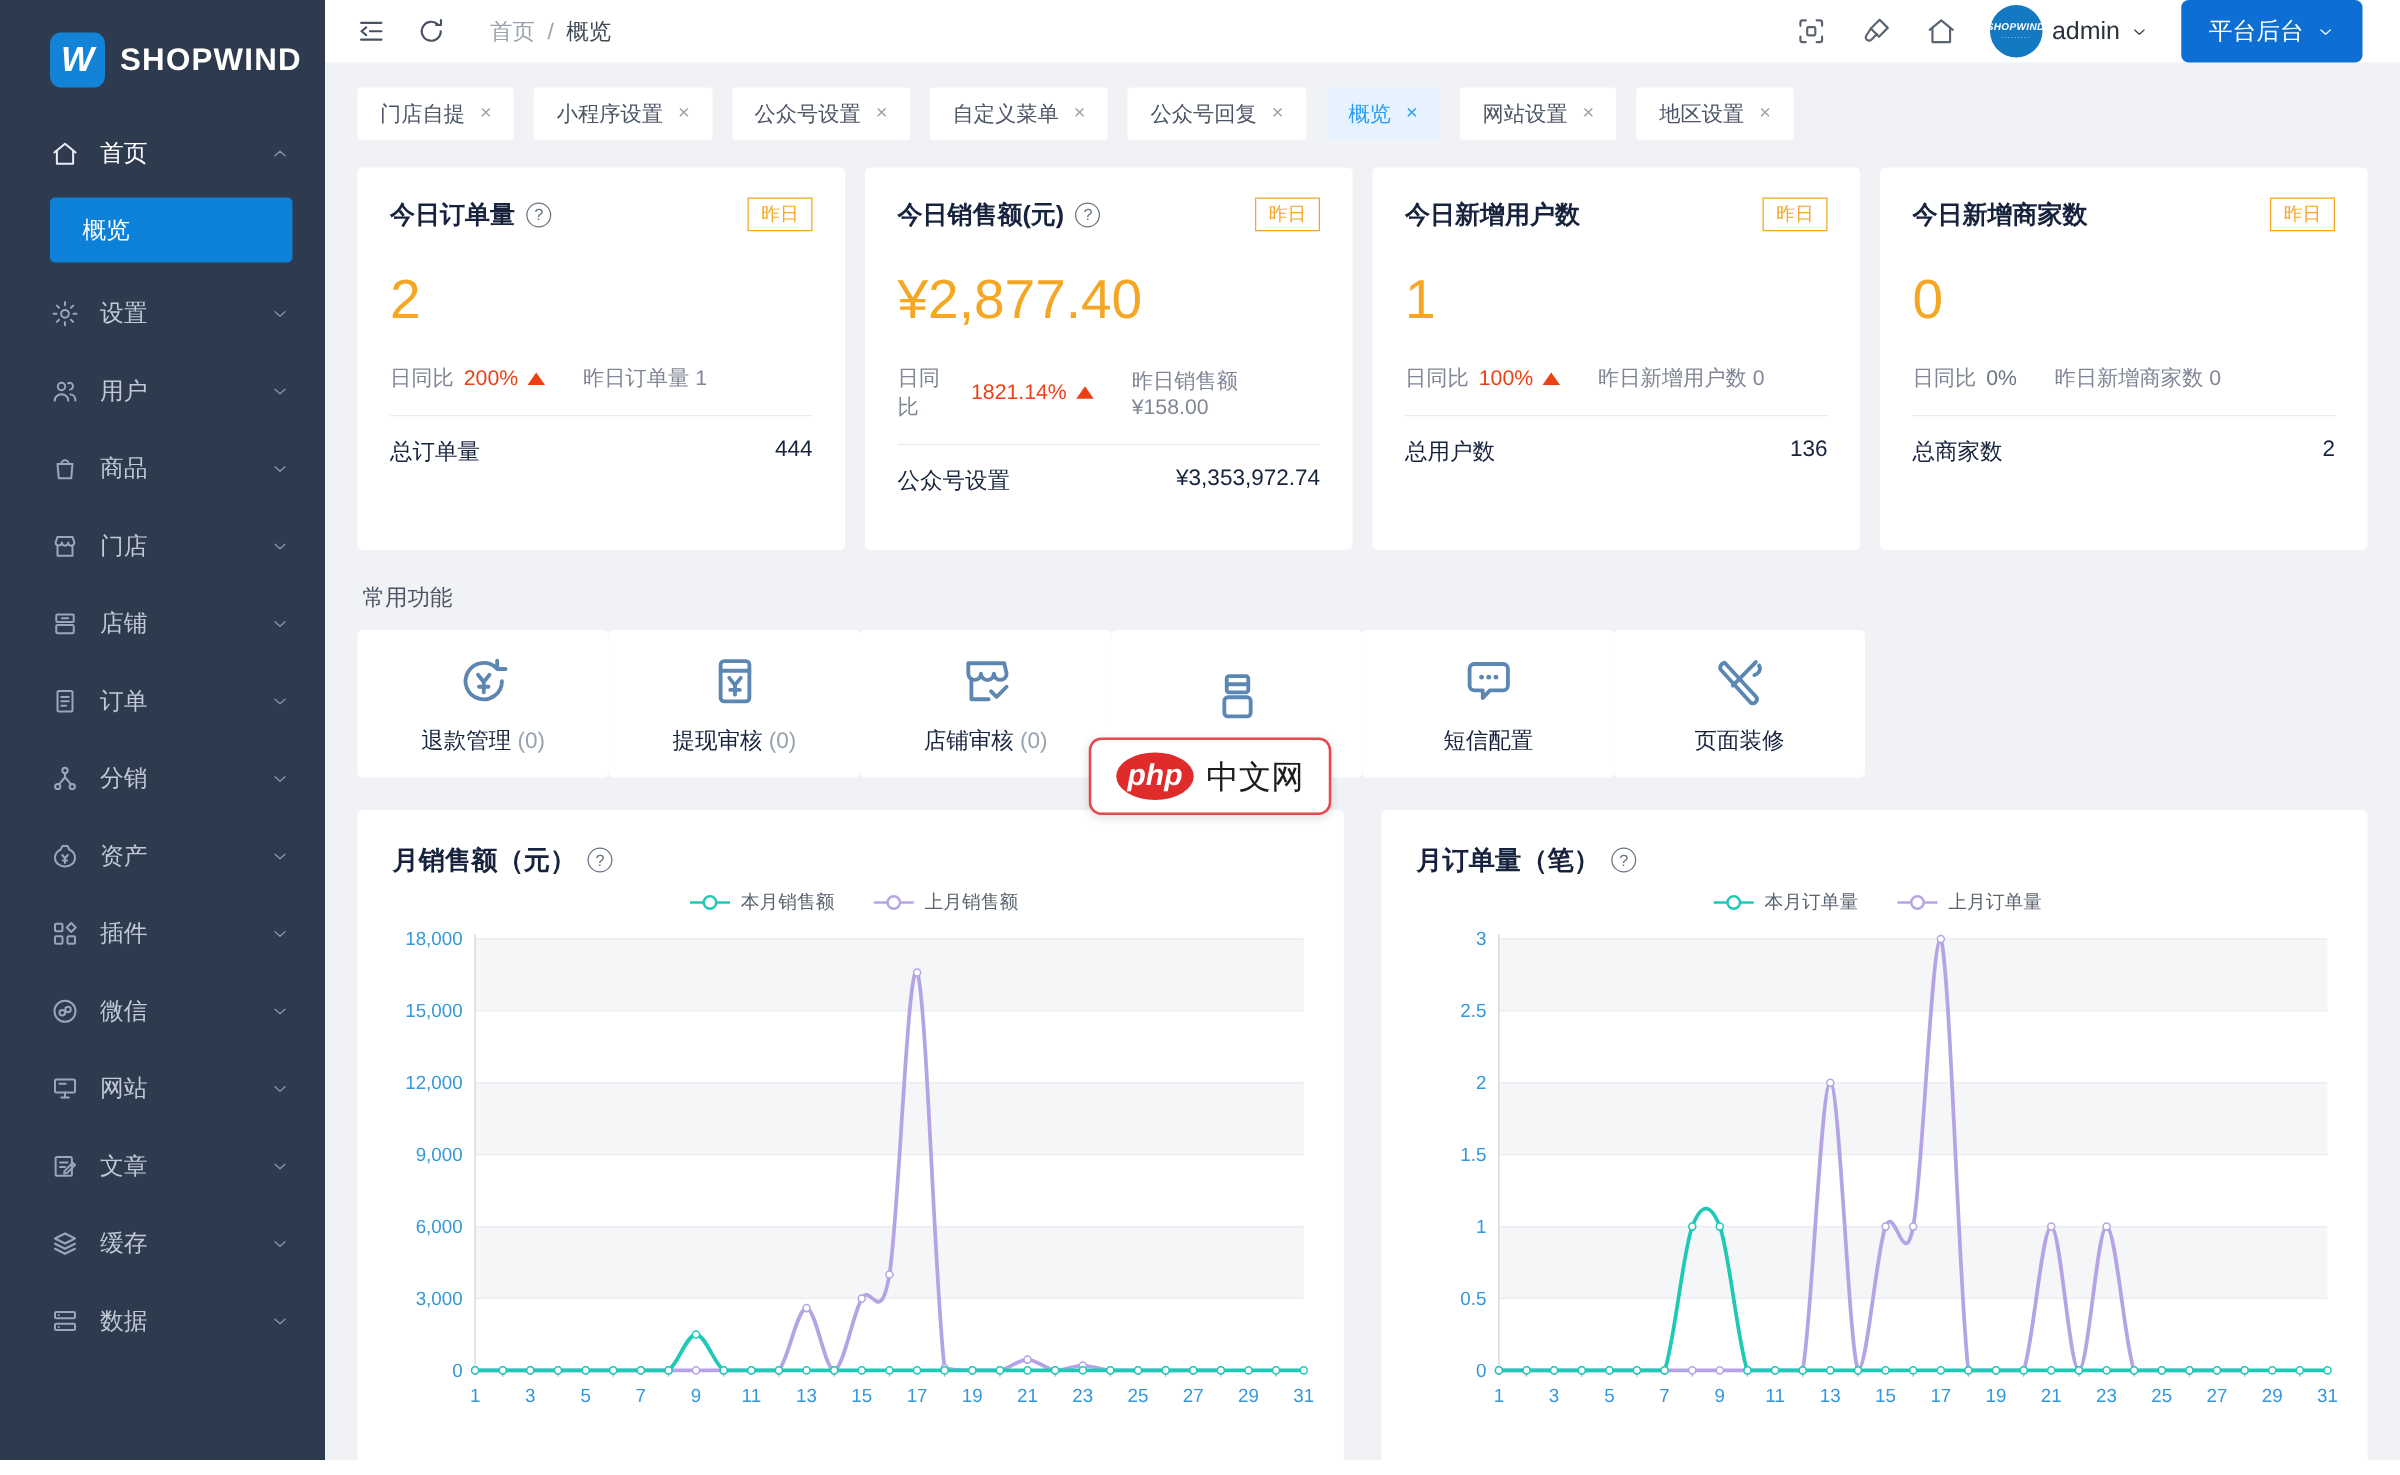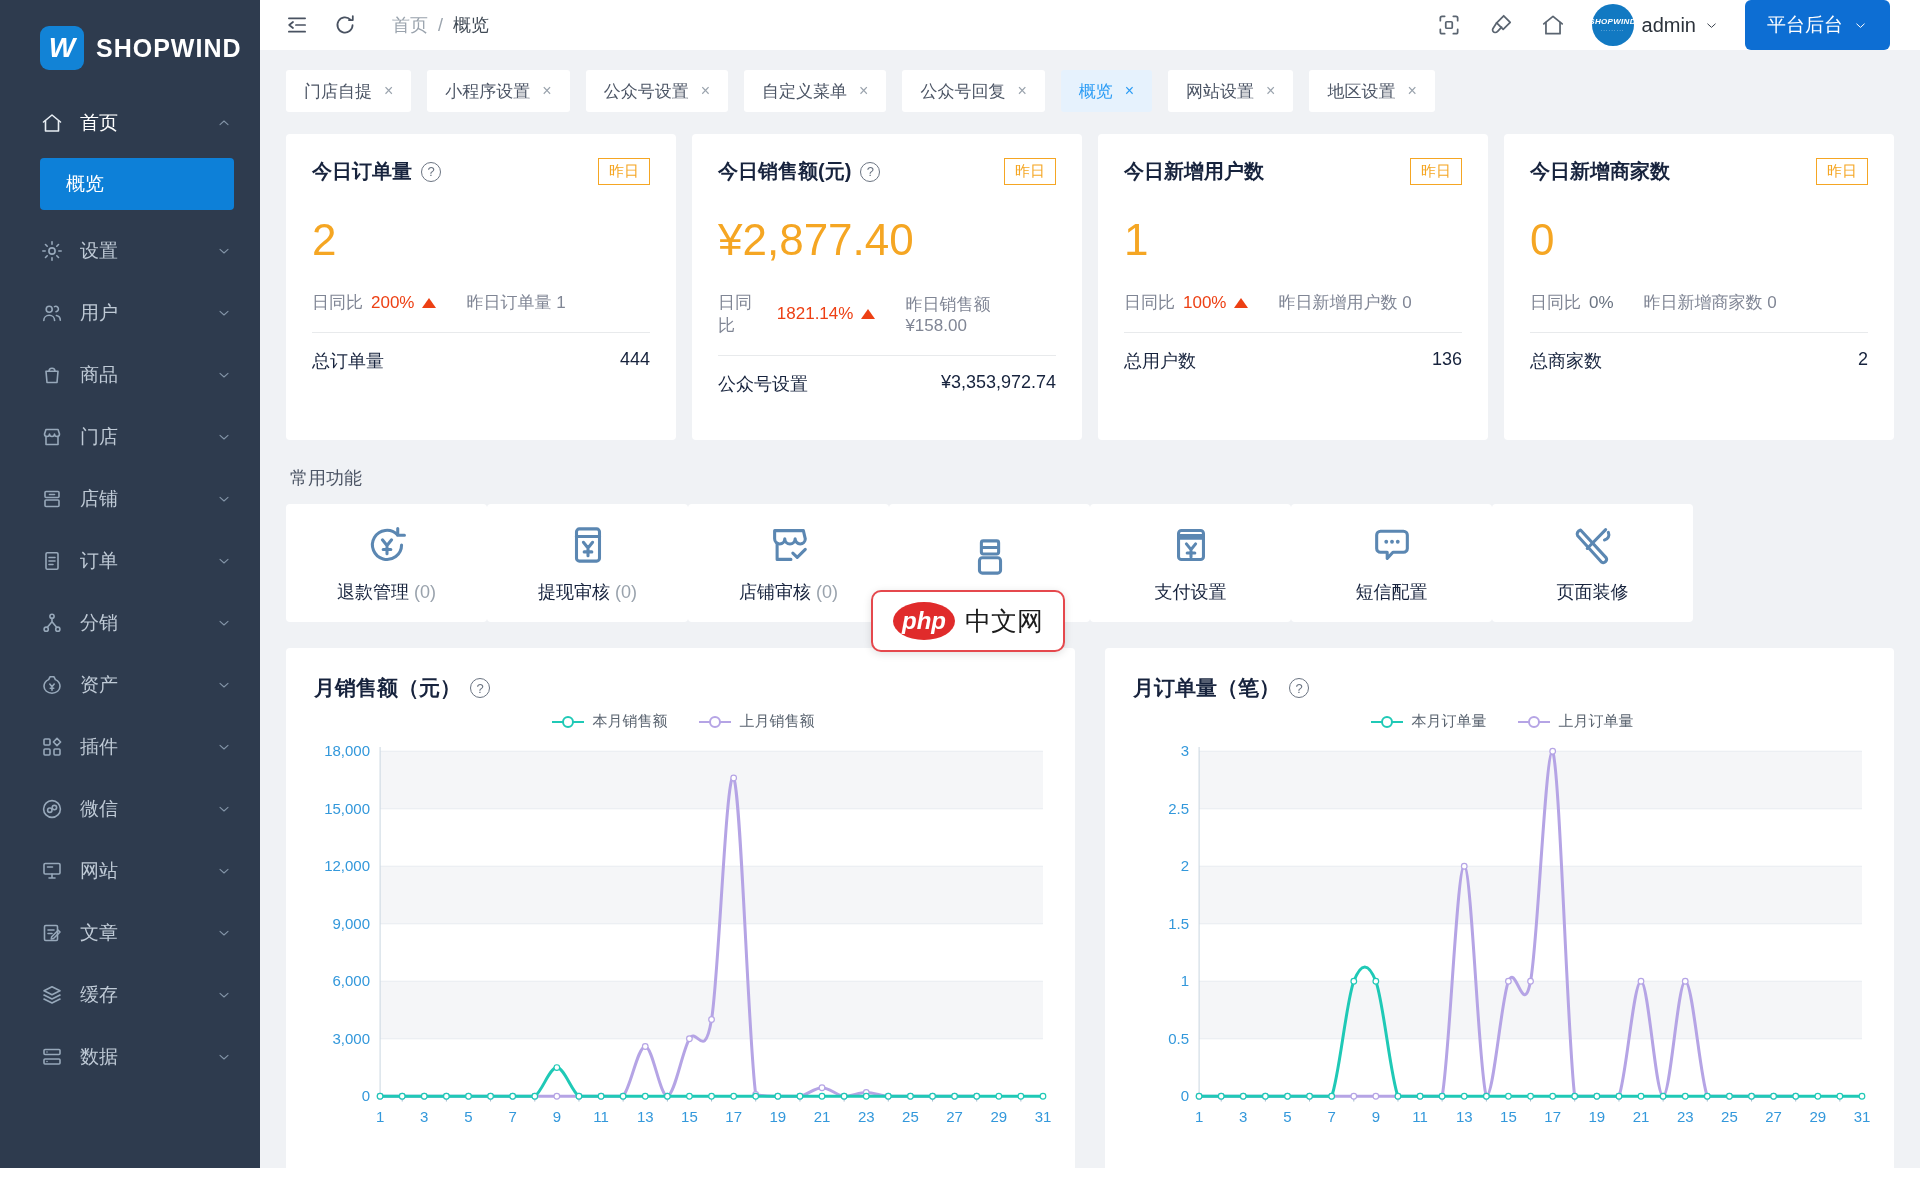--- a/index.html
+++ b/index.html
@@ -552,30 +552,20 @@
               <rect x="7.5" y="3.6" width="9" height="6.8" rx="1"></rect>
               <path d="M8 7h8"></path>
               <rect x="6.5" y="12.4" width="11" height="8" rx="1.5"></rect>
             </svg>
           </span>
         <div class="qa-label"><span></span> <span class="qa-count"></span></div>
         <div class="watermark">
           <span class="wm-oval">php</span>
           <span class="wm-text">中文网</span>
         </div>
-      </div>
-      <div class="qa-card">
-        <span class="qa-icon">
-            <svg viewBox="0 0 24 24" fill="none" stroke="currentColor" stroke-width="1.6" stroke-linecap="round" stroke-linejoin="round">
-              <rect x="5.5" y="4.4" width="13" height="15.2" rx="1.5"></rect>
-              <path d="M5.5 8.4h13M5.5 7h13"></path>
-              <path d="M9.6 11.4l2.4 3 2.4-3M12 14.4v3.8M10 16.2h4"></path>
-            </svg>
-          </span>
-        <div class="qa-label"><span>支付设置</span> <span class="qa-count"></span></div>
       </div>
       <div class="qa-card">
         <span class="qa-icon">
             <svg viewBox="0 0 24 24" fill="none" stroke="currentColor" stroke-width="1.6" stroke-linecap="round" stroke-linejoin="round">
               <path d="M6 4.8h12a2 2 0 0 1 2 2v7a2 2 0 0 1-2 2h-5.5L9.5 19v-3.2H6a2 2 0 0 1-2-2v-7a2 2 0 0 1 2-2z"></path>
               <circle cx="9" cy="10.3" r="1" fill="currentColor" stroke="none"></circle>
               <circle cx="12" cy="10.3" r="1" fill="currentColor" stroke="none"></circle>
               <circle cx="15" cy="10.3" r="1" fill="currentColor" stroke="none"></circle>
             </svg>
           </span>

